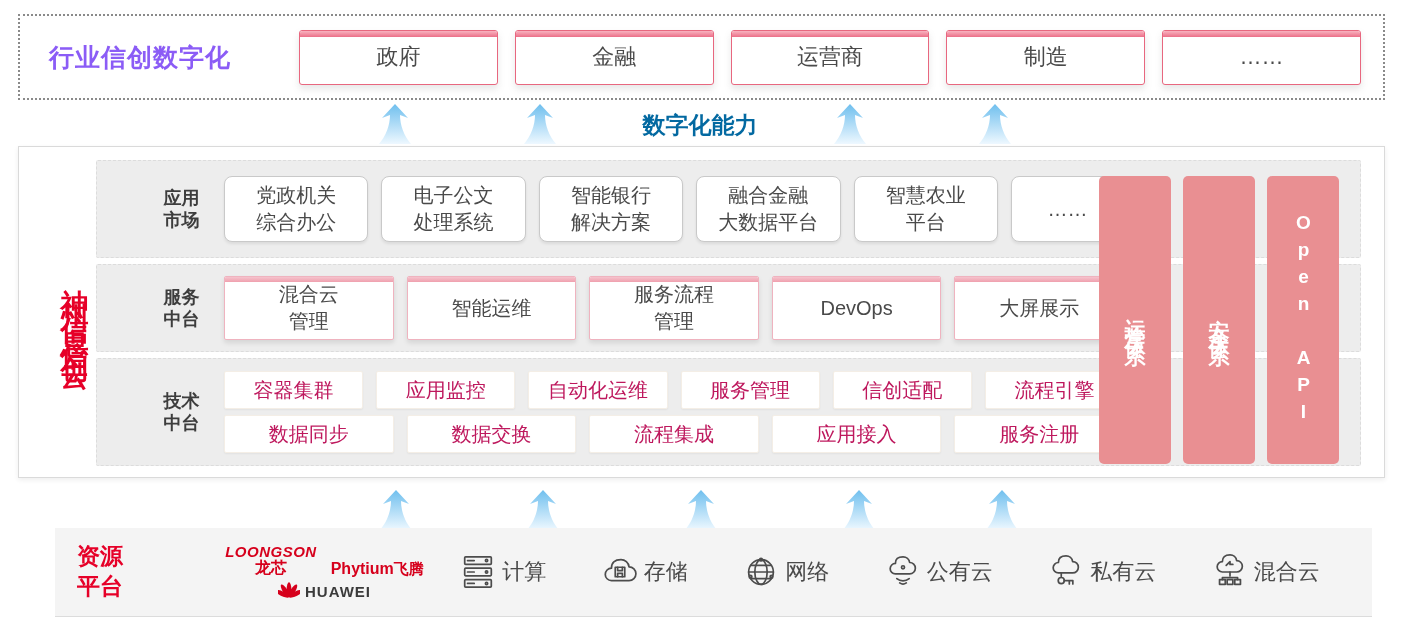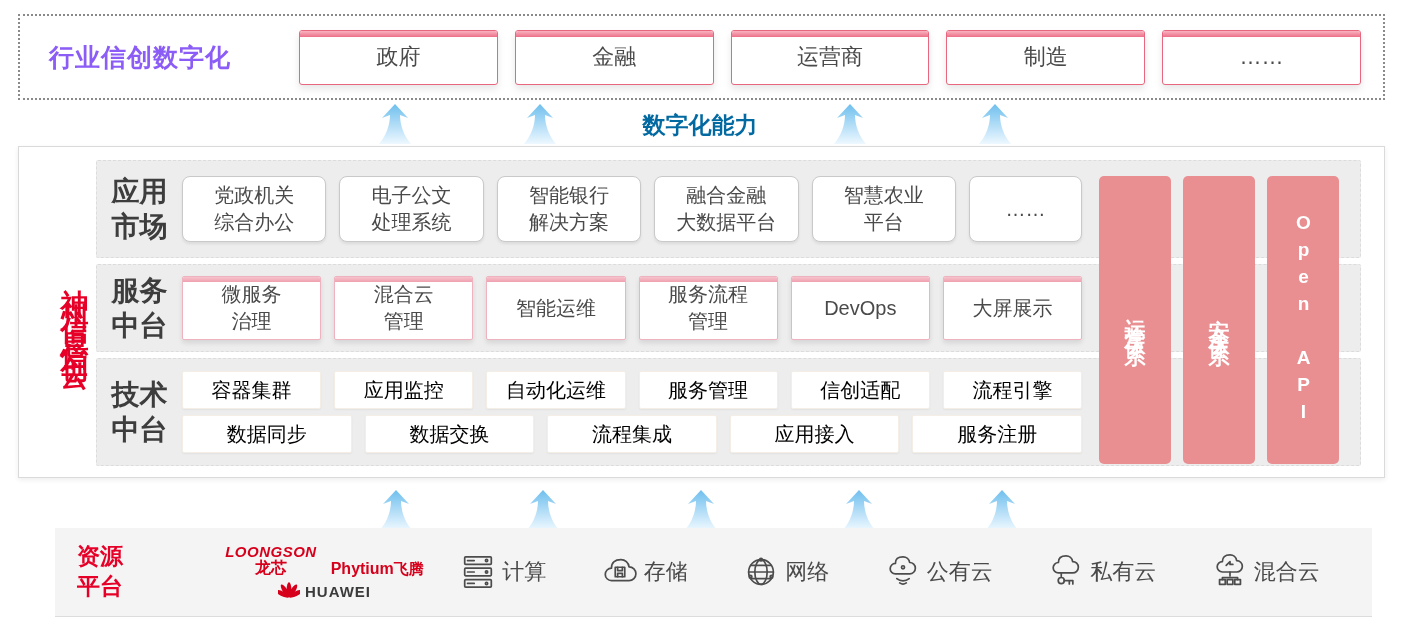--- a/index.html
+++ b/index.html
@@ -30,40 +30,40 @@
   .v-title { position:absolute; left:24px; top:0; bottom:0; width:62px;
     display:flex; align-items:center; justify-content:center; }
   .v-title span { writing-mode:vertical-lr; text-orientation:upright;
     font-size:28px; font-weight:bold; color:#e60028; letter-spacing:13px; }
 
   .panel { position:relative; margin-left:77px; width:1265px; background:#ededed;
     border:1px dashed #dcdcdc; border-radius:2px; display:flex; align-items:center; }
   .panel-1 { margin-top:13px; height:98px; }
   .panel-2 { margin-top:6px; height:88px; }
   .panel-3 { margin-top:6px; height:108px; }
-  .row-label { width:85px; text-align:center; font-size:28px; font-weight:bold;
-    color:#3d3d3d; line-height:1.25; }
+  .row-label { width:85px; text-align:center; font-size:18px; font-weight:bold;
+    color:#3d3d3d; line-height:1.25;margin-left:42px; }
   .boxes { width:900px; display:flex; gap:13px; align-items:center; }
 
   .app-box { flex:1; height:66px; background:#fff; border:1px solid #c9c9c9; border-radius:8px;
     display:flex; align-items:center; justify-content:center; text-align:center;
     font-size:20px; line-height:1.35; color:#4a4a4a; box-shadow:0 2px 3px rgba(0,0,0,.08); }
   .app-box.dots { flex:.78; }
 
   .svc-box { position:relative; flex:1; height:64px; background:#fff; border:1px solid #efb3bf;
     border-radius:2px; display:flex; align-items:center; justify-content:center; text-align:center;
     font-size:20px; line-height:1.35; color:#4a4a4a; box-shadow:0 3px 5px rgba(0,0,0,.10); overflow:hidden; }
   .svc-box::before { content:""; position:absolute; left:0; top:0; right:0; height:5px;
     background:linear-gradient(#f6c3cd,#efa0ae); }
 
   .tech-col { width:900px; display:flex; flex-direction:column; gap:6px; }
   .tech-row { display:flex; gap:13px; }
   .tech-box { flex:1; height:38px; background:#fff; border:1px solid #f4eee6; border-radius:2px;
     display:flex; align-items:center; justify-content:center;
-    font-size:20px; color:#000000; box-shadow:0 1px 2px rgba(0,0,0,.05); }
+    font-size:20px; color:#be185d; box-shadow:0 1px 2px rgba(0,0,0,.05); }
 
   .pillar { position:absolute; top:29px; height:288px; width:72px; background:#e98f92;
     border-radius:5px; display:flex; align-items:center; justify-content:center; }
   .pillar span { writing-mode:vertical-lr; text-orientation:upright; color:#fff;
     font-size:21px; font-weight:bold; letter-spacing:9px; }
   .pillar.p1 { left:1080px; } .pillar.p2 { left:1164px; } .pillar.p3 { left:1248px; }
   .pillar.p3 span { font-size:19px; letter-spacing:6px; }
 
   
   .resource-band { position:absolute; left:55px; top:528px; width:1317px; height:89px;
@@ -143,24 +143,20 @@
 平台</div>
       <div class="app-box dots">……</div>
     </div>
   </div>
 
   <div class="panel panel-2">
     <div class="row-label pre">服务
 中台</div>
     <div class="boxes">
       <div class="svc-box">
-          <span class="pre">微服务
-治理</span>
-        </div>
-      <div class="svc-box">
           <span class="pre">混合云
 管理</span>
         </div>
       <div class="svc-box">
           <span class="pre">智能运维</span>
         </div>
       <div class="svc-box">
           <span class="pre">服务流程
 管理</span>
         </div>

